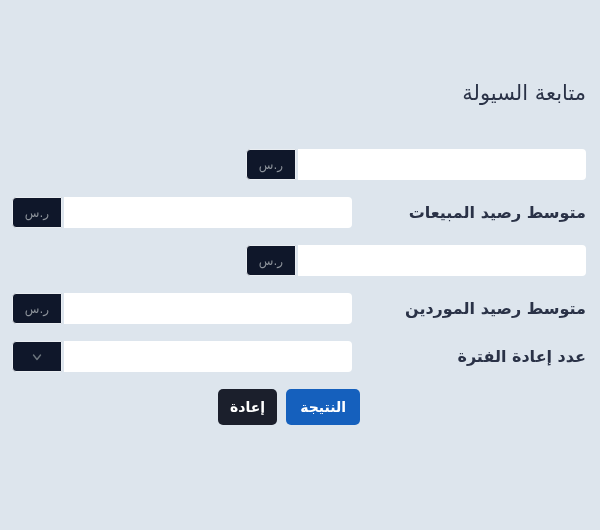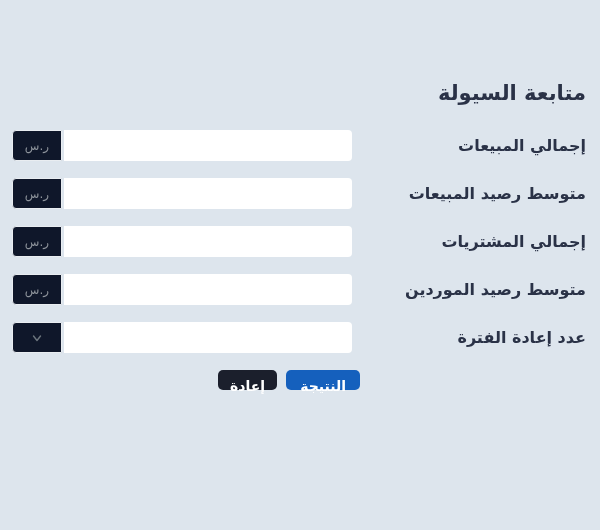--- a/index.html
+++ b/index.html
@@ -8,24 +8,24 @@
     width: 600px;
     height: 530px;
     overflow: hidden;
     background: #dde5ed;
     direction: rtl;
     font-family: "DejaVu Sans", "Liberation Sans", sans-serif;
   }
   .page { padding: 80px 14px 0 12px; }
 
   .title {
-    margin: 0 0 23px 0;
+    margin: 0 0 42px 0;
     font-size: 21px;
     line-height: 1.3;
-    font-weight: 700;
+    font-weight: 400;
     color: #2a3247;
     text-align: right;
   }
 
   .form-row {
     display: flex;
     align-items: center;
     justify-content: space-between;
     height: 31px;
     margin-bottom: 17px;
@@ -74,21 +74,21 @@
   .actions {
     margin-top: 13px;
     display: flex;
     justify-content: center;
     gap: 9px;
     transform: translateX(-10px);
   }
   .btn {
     border: none;
     border-radius: 5px;
-    height: 20px;
+    height: 36px;
     padding: 0 14px;
     font-size: 14px;
     font-weight: 700;
     color: #ffffff;
     font-family: inherit;
     cursor: pointer;
     line-height: 32px;
   }
   .btn-primary { background: #1560bd; }
   .btn-dark { background: #1b1f2c; padding: 0 12px; }
@@ -96,41 +96,39 @@
 </head>
 <body>
 
 <div class="page">
 
   <h1 class="title">متابعة السيولة</h1>
 
   <div>
 
     <div class="form-row">
-      <span class="field-label">إجمالي المبيعات</span>
       <div class="input-group">
         <span class="addon">
           <span>ر.س</span>
         </span>
         <input class="field-input" type="text" value="" style="">
       </div>
     </div>
 
     <div class="form-row">
       <span class="field-label">متوسط رصيد المبيعات</span>
       <div class="input-group">
         <span class="addon">
           <span>ر.س</span>
         </span>
         <input class="field-input" type="text" value="" style="">
       </div>
     </div>
 
     <div class="form-row">
-      <span class="field-label">إجمالي المشتريات</span>
       <div class="input-group">
         <span class="addon">
           <span>ر.س</span>
         </span>
         <input class="field-input" type="text" value="" style="">
       </div>
     </div>
 
     <div class="form-row">
       <span class="field-label">متوسط رصيد الموردين</span>

